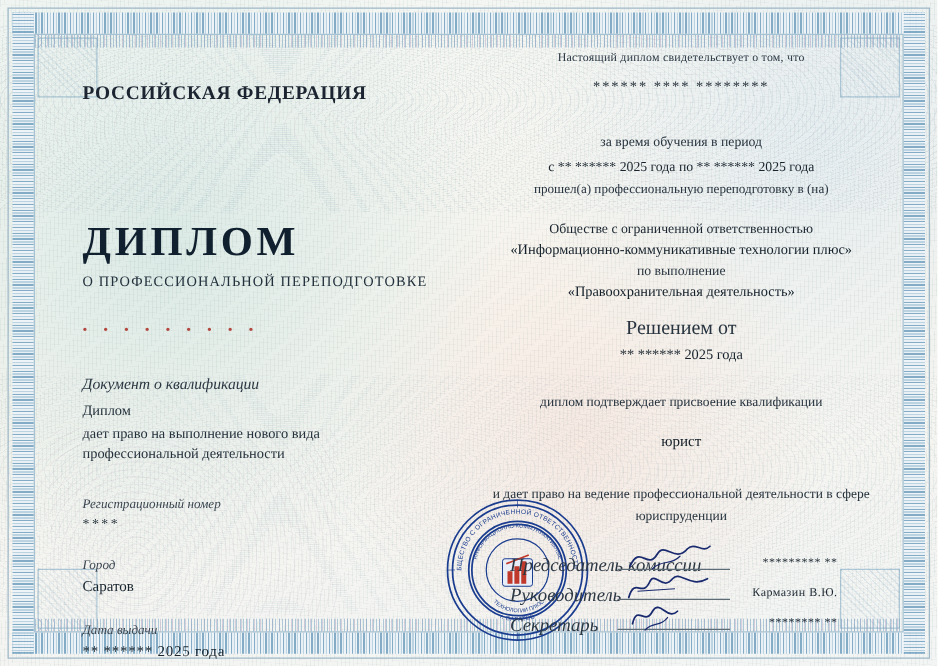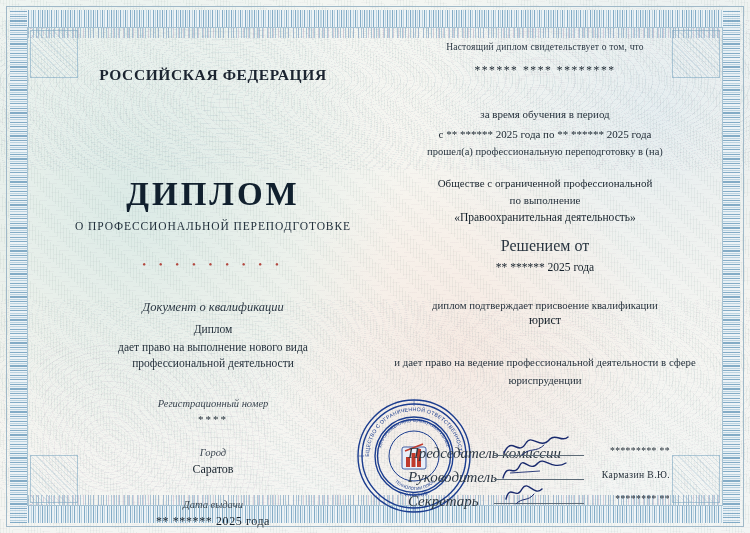--- a/index.html
+++ b/index.html
@@ -110,24 +110,24 @@
   .corner-orn.br { right: 30px; bottom: 30px; }
 
   
   .content {
     position: absolute;
     left: 40px; top: 38px; right: 40px; bottom: 40px;
   }
 
   .col-left {
     position: absolute;
-    left: 8px;
+    left: 26px;
     top: 0;
     width: 330px;
-    text-align: center;
+    text-align: left;
   }
   .col-right {
     position: absolute;
     right: 0;
     top: 0;
     width: 330px;
     text-align: center;
   }
 
   .rf-title {
@@ -272,21 +272,21 @@
     margin-top: 6px;
   }
   .r-confirm {
     font-size: 10.8px;
     color: #27333e;
     margin-top: 26px;
   }
   .r-qual {
     font-size: 12px;
     color: #121d26;
-    margin-top: 2px;
+    margin-top: 18px;
   }
   .r-right-title {
     font-size: 10.8px;
     color: #27333e;
     margin-top: 26px;
     line-height: 1.5;
   }
 
   
   .sig-block {
@@ -406,21 +406,22 @@
     </div>
 
     <div class="col-right">
       <div class="r-intro">Настоящий диплом свидетельствует о том, что</div>
       <div class="r-name">****** **** ********</div>
 
       <div class="r-period-title">за время обучения в период</div>
       <div class="r-period">с ** ****** 2025 года по ** ****** 2025 года</div>
       <div class="r-passed">прошел(а) профессиональную переподготовку в (на)</div>
 
-      <div class="r-org1">Обществе с ограниченной профессиональной</div>
+      <div class="r-org1">Обществе с ограниченной ответственностью</div>
+      <div class="r-org2">«Информационно-коммуникативные технологии плюс»</div>
       <div class="r-byprog">по выполнение</div>
       <div class="r-prog">«Правоохранительная деятельность»</div>
 
       <div class="r-decision">Решением от</div>
       <div class="r-decision-date">** ****** 2025 года</div>
 
       <div class="r-confirm">диплом подтверждает присвоение квалификации</div>
       <div class="r-qual">юрист</div>
 
       <div class="r-right-title">и дает право на ведение профессиональной деятельности в сфере</div>

